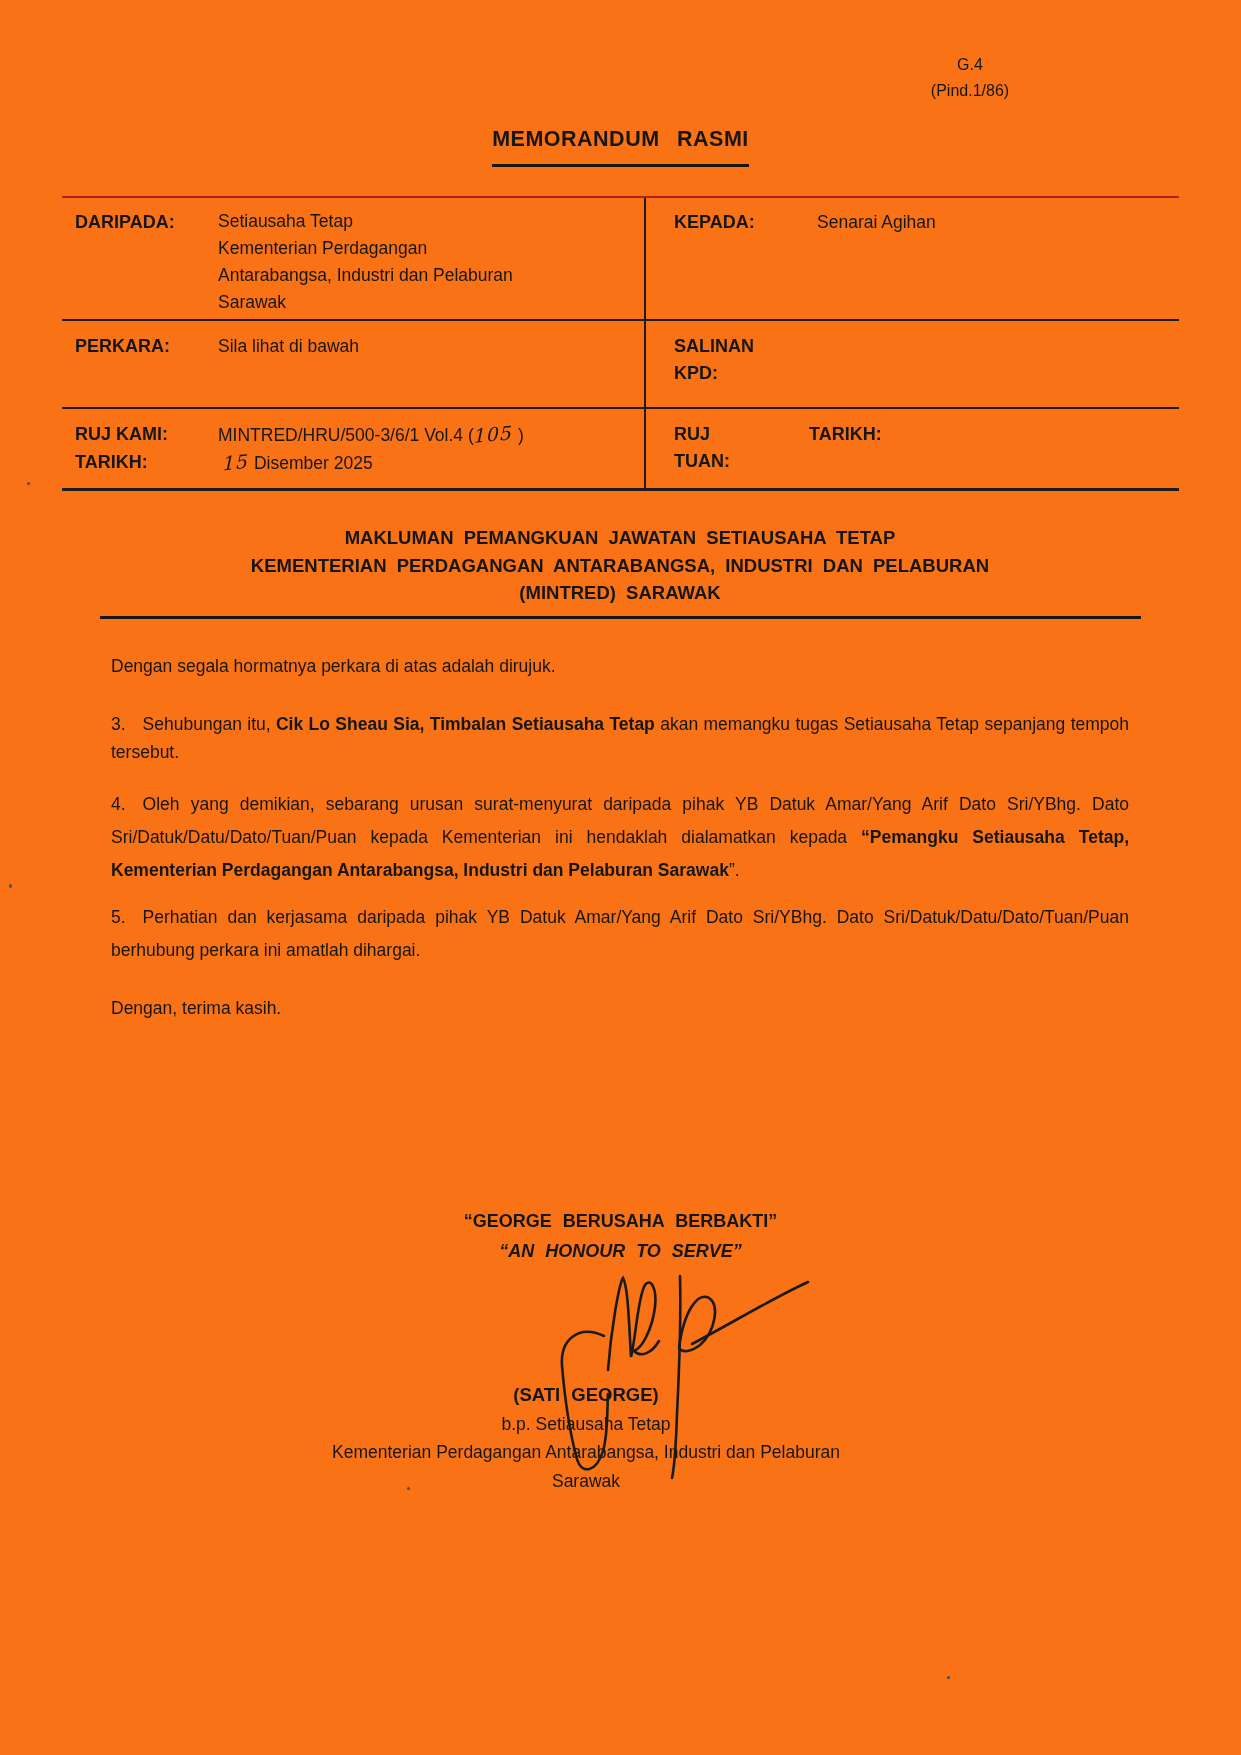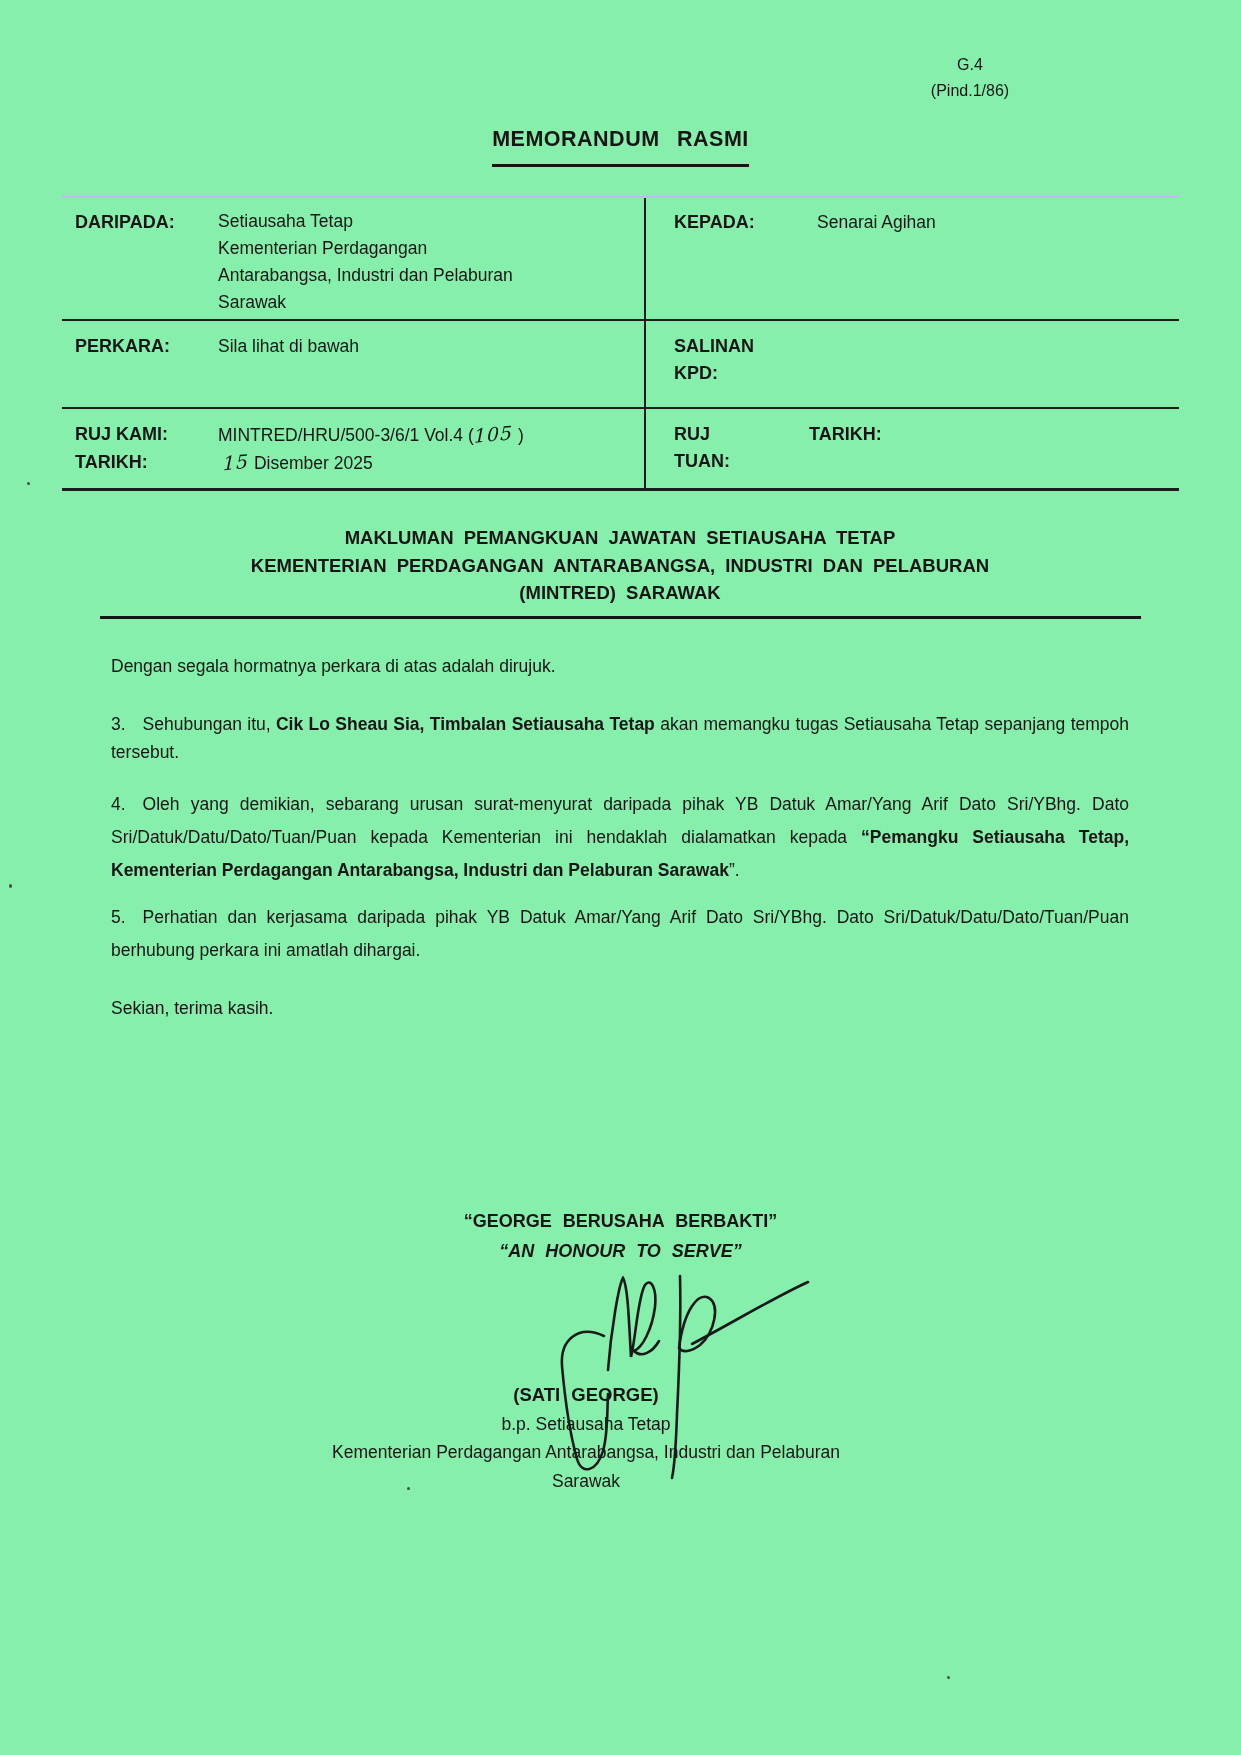--- a/index.html
+++ b/index.html
@@ -1,36 +1,36 @@
 <!DOCTYPE html>
 <html><head>
 <meta charset="utf-8">
 <style>
   html,body{margin:0;padding:0;background:#e8e8e8;}
   .page{
     position:relative;
     width:1241px;height:1755px;
-    background:#86efac;
+    background:#f97316;
     font-family:"Liberation Sans","DejaVu Sans",sans-serif;
     color:#161616;
     overflow:hidden;
     margin:0 auto;
   }
   
   .codes{position:absolute;top:52px;left:880px;width:180px;text-align:center;font-size:16px;line-height:26px;}
   
   .title-wrap{position:absolute;top:127px;left:0;width:100%;text-align:center;}
   .title{
     display:inline-block;font-weight:bold;font-size:21.5px;letter-spacing:.5px;word-spacing:11px;
     border-bottom:3px solid #161616;padding-bottom:12px;
   }
   
   .hdr-table{
     position:absolute;left:62px;top:196px;width:1117px;
-    border-top:2px solid #c4b5fd;border-bottom:3px solid #1c1c1c;
+    border-top:2px solid #b91c1c;border-bottom:3px solid #1c1c1c;
     font-size:17.5px;
   }
   .hdr-row{display:flex;box-sizing:border-box;}
   .hdr-row.r1{height:123px;border-bottom:2px solid #1c1c1c;}
   .hdr-row.r2{height:88px;border-bottom:2px solid #1c1c1c;}
   .hdr-row.r3{height:79px;}
   .cell{box-sizing:border-box;padding:8px 10px 0 13px;}
   .cell.left{width:562px;}
   .cell.right{width:555px;border-left:2px solid #1c1c1c;padding-left:28px;position:relative;margin-left:41px;}
   .lbl{font-weight:bold;font-size:18px;}
@@ -139,21 +139,21 @@
 
     <p class="p1">Dengan segala hormatnya perkara di atas adalah dirujuk.</p>
 
 
     <p class="para p3"><span class="pnum">3.</span><span>Sehubungan itu, </span><b>Cik Lo Sheau Sia, Timbalan Setiausaha Tetap</b><span> akan memangku tugas Setiausaha Tetap sepanjang tempoh tersebut.</span></p>
 
     <p class="para p4"><span class="pnum">4.</span><span>Oleh yang demikian, sebarang urusan surat-menyurat daripada pihak YB Datuk Amar/Yang Arif Dato Sri/YBhg. Dato Sri/Datuk/Datu/Dato/Tuan/Puan kepada Kementerian ini hendaklah dialamatkan kepada </span><b>“Pemangku Setiausaha Tetap, Kementerian Perdagangan Antarabangsa, Industri dan Pelaburan Sarawak</b><span>”.</span></p>
 
     <p class="para p5"><span class="pnum">5.</span><span>Perhatian dan kerjasama daripada pihak YB Datuk Amar/Yang Arif Dato Sri/YBhg. Dato Sri/Datuk/Datu/Dato/Tuan/Puan berhubung perkara ini amatlah dihargai.</span></p>
 
-    <p class="closing">Sekian, terima kasih.</p>
+    <p class="closing">Dengan, terima kasih.</p>
   </div>
 
   <div class="motto">
     <div>“GEORGE BERUSAHA BERBAKTI”</div>
     <div class="it">“AN HONOUR TO SERVE”</div>
   </div>
 
   <div class="sig-text">
     <div class="sig-name">(SATI GEORGE)</div>
     <div>b.p.  Setiausaha Tetap</div>

